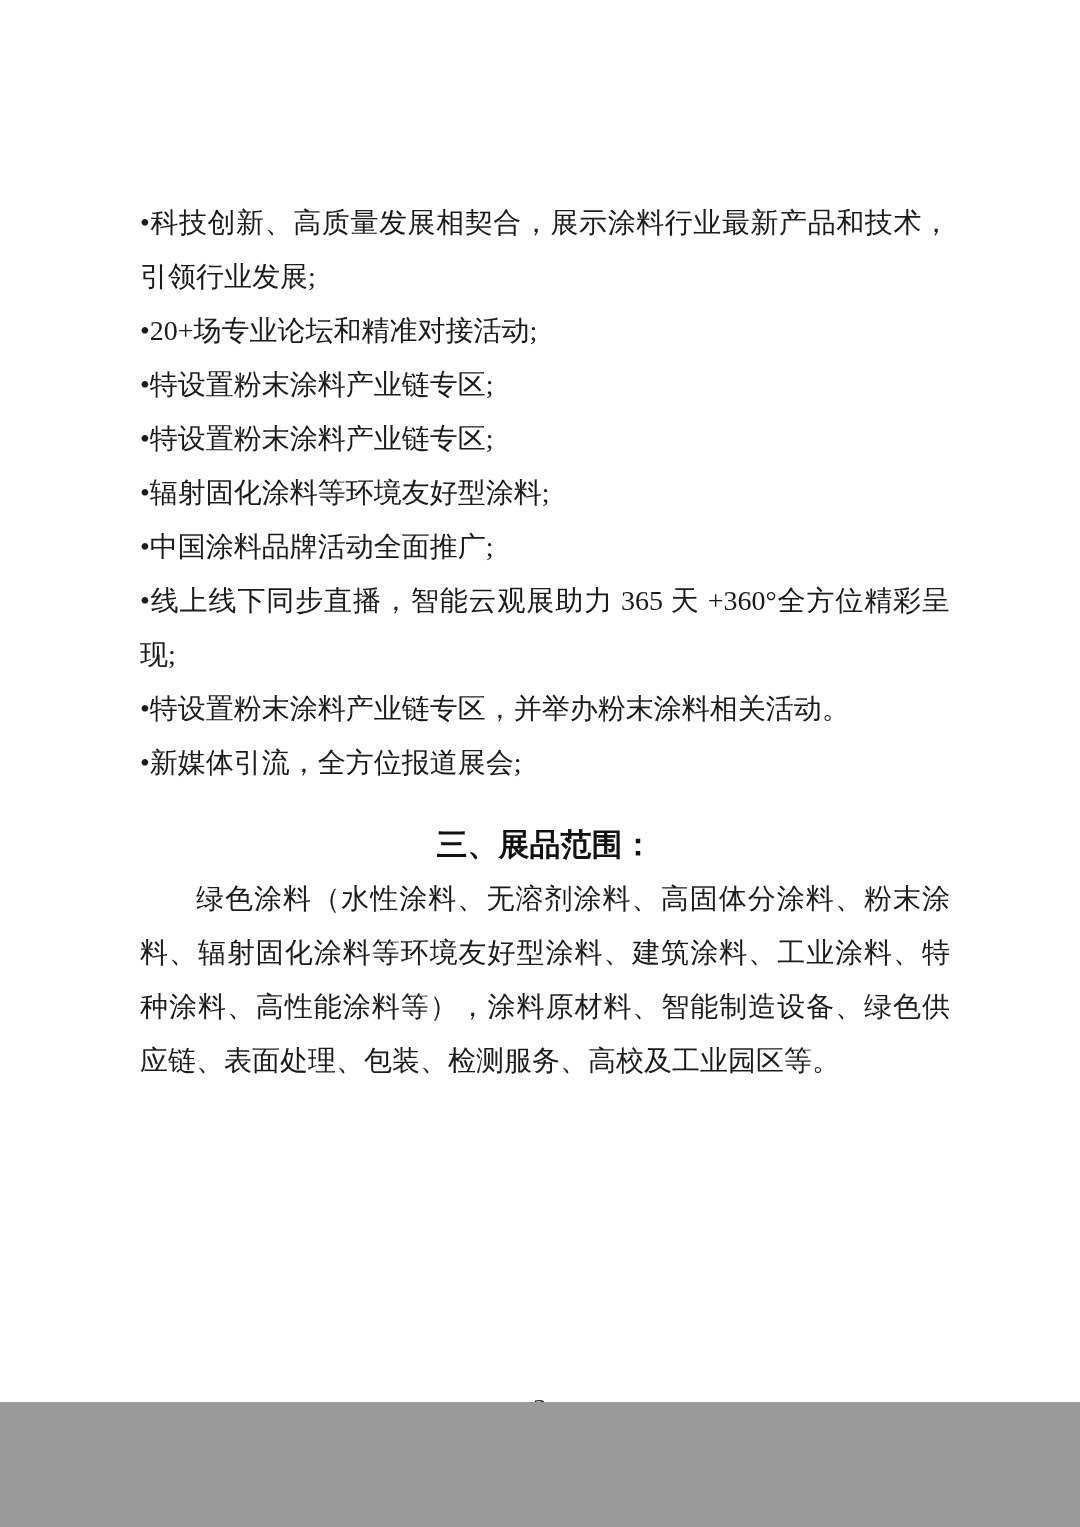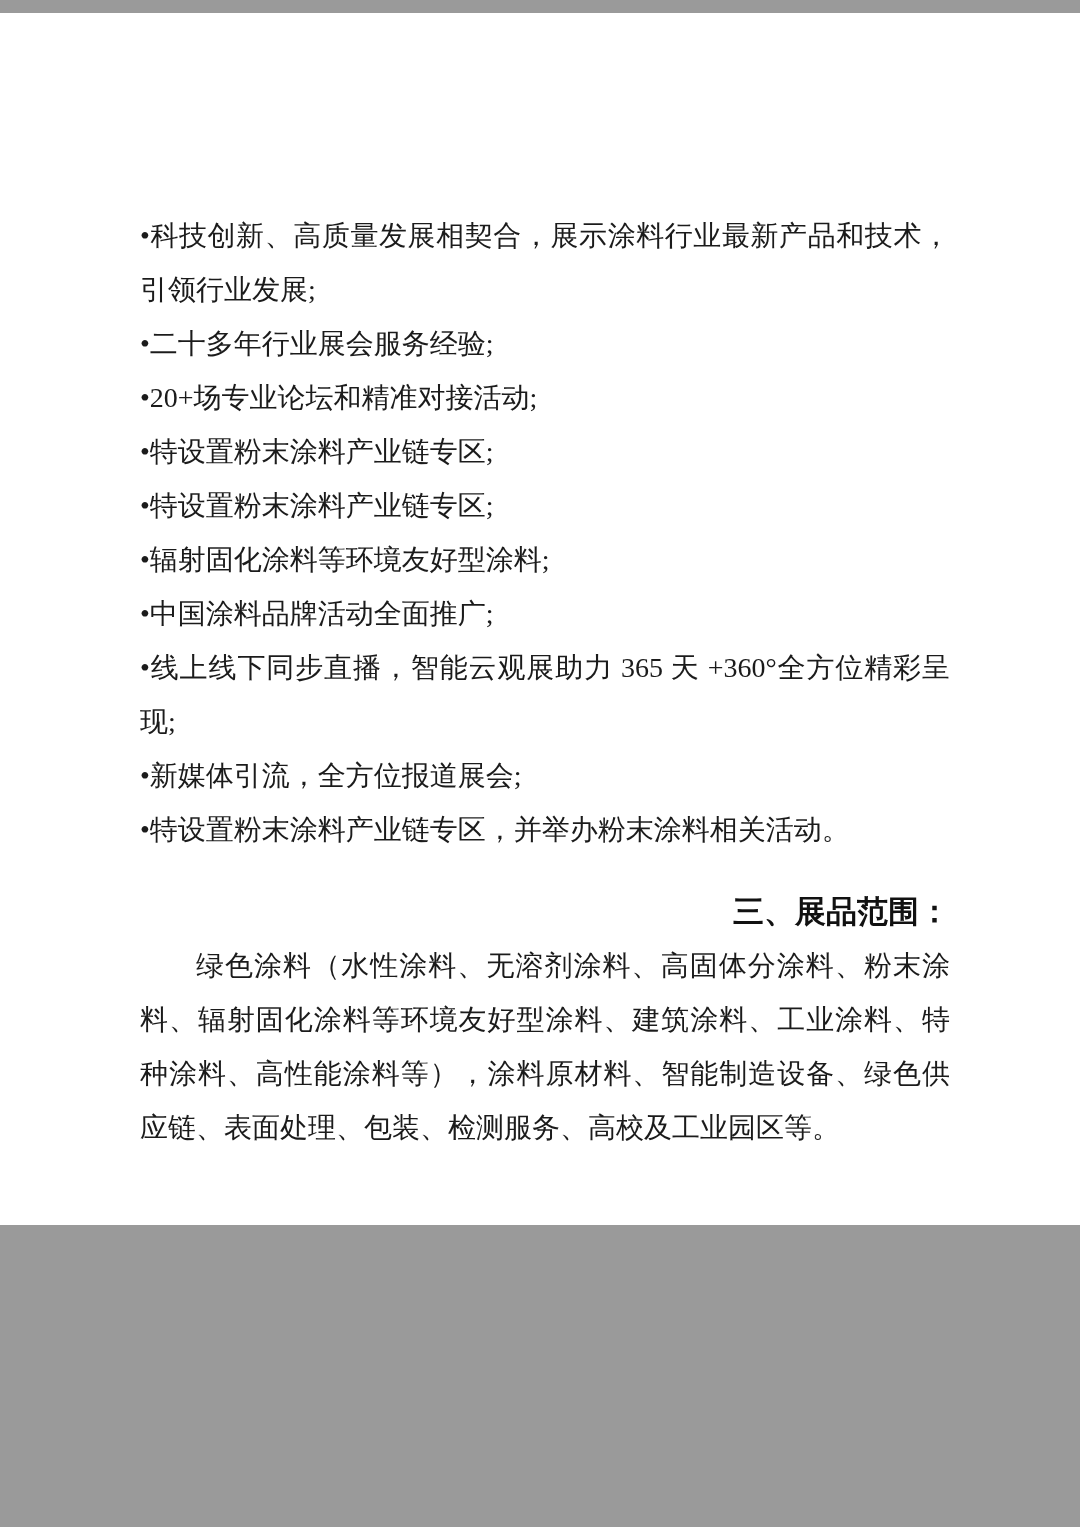--- a/index.html
+++ b/index.html
@@ -3,22 +3,22 @@
 <meta charset="utf-8">
 <style>
   html, body {
     margin: 0;
     padding: 0;
     background: #9a9a9a;
   }
   .page {
     position: relative;
     width: 1080px;
-    height: 1212px;
-    margin: 13px auto;
+    height: 1402px;
+    margin: 0 auto;
     background: #ffffff;
     color: #1b1b1b;
     font-family: "Liberation Serif", "DejaVu Serif", serif;
     overflow: hidden;
   }
   .body-block {
     position: absolute;
     left: 140px;
     width: 810px;
     top: 196px;
@@ -29,21 +29,21 @@
   }
   .bullet-line {
     margin: 0;
   }
   .section-heading {
     margin: 28px 0 0 0;
     font-family: "Liberation Sans", "DejaVu Sans", sans-serif;
     font-weight: 700;
     font-size: 31px;
     line-height: 54px;
-    text-align: right;
+    text-align: center;
     color: #111111;
   }
   .scope-paragraph {
     margin: 0;
     text-indent: 2em;
     font-family: Liberation Serif, serif;
   }
   .page-footer {
     position: absolute;
     top: 1392px;
@@ -55,29 +55,28 @@
     color: #222222;
     font-family: "Liberation Serif", "DejaVu Serif", serif;
   }
 </style>
 </head>
 <body>
 
 <div class="page">
   <div class="body-block">
     <p class="bullet-line">•科技创新、高质量发展相契合，展示涂料行业最新产品和技术，引领行业发展;</p>
-    <p class="bullet-line">•二十多年行业展会服务经验;</p>
     <p class="bullet-line">•20+场专业论坛和精准对接活动;</p>
     <p class="bullet-line">•特设置粉末涂料产业链专区;</p>
     <p class="bullet-line">•特设置粉末涂料产业链专区;</p>
     <p class="bullet-line">•辐射固化涂料等环境友好型涂料;</p>
     <p class="bullet-line">•中国涂料品牌活动全面推广;</p>
     <p class="bullet-line">•线上线下同步直播，智能云观展助力 365 天 +360°全方位精彩呈现;</p>
+    <p class="bullet-line">•特设置粉末涂料产业链专区，并举办粉末涂料相关活动。</p>
     <p class="bullet-line">•新媒体引流，全方位报道展会;</p>
-    <p class="bullet-line">•特设置粉末涂料产业链专区，并举办粉末涂料相关活动。</p>
 
     <h2 class="section-heading">三、展品范围：</h2>
 
     <p class="scope-paragraph">绿色涂料（水性涂料、无溶剂涂料、高固体分涂料、粉末涂料、辐射固化涂料等环境友好型涂料、建筑涂料、工业涂料、特种涂料、高性能涂料等），涂料原材料、智能制造设备、绿色供应链、表面处理、包装、检测服务、高校及工业园区等。</p>
   </div>
 
   <div class="page-footer">-3-</div>
 </div>
 
 </body></html>

